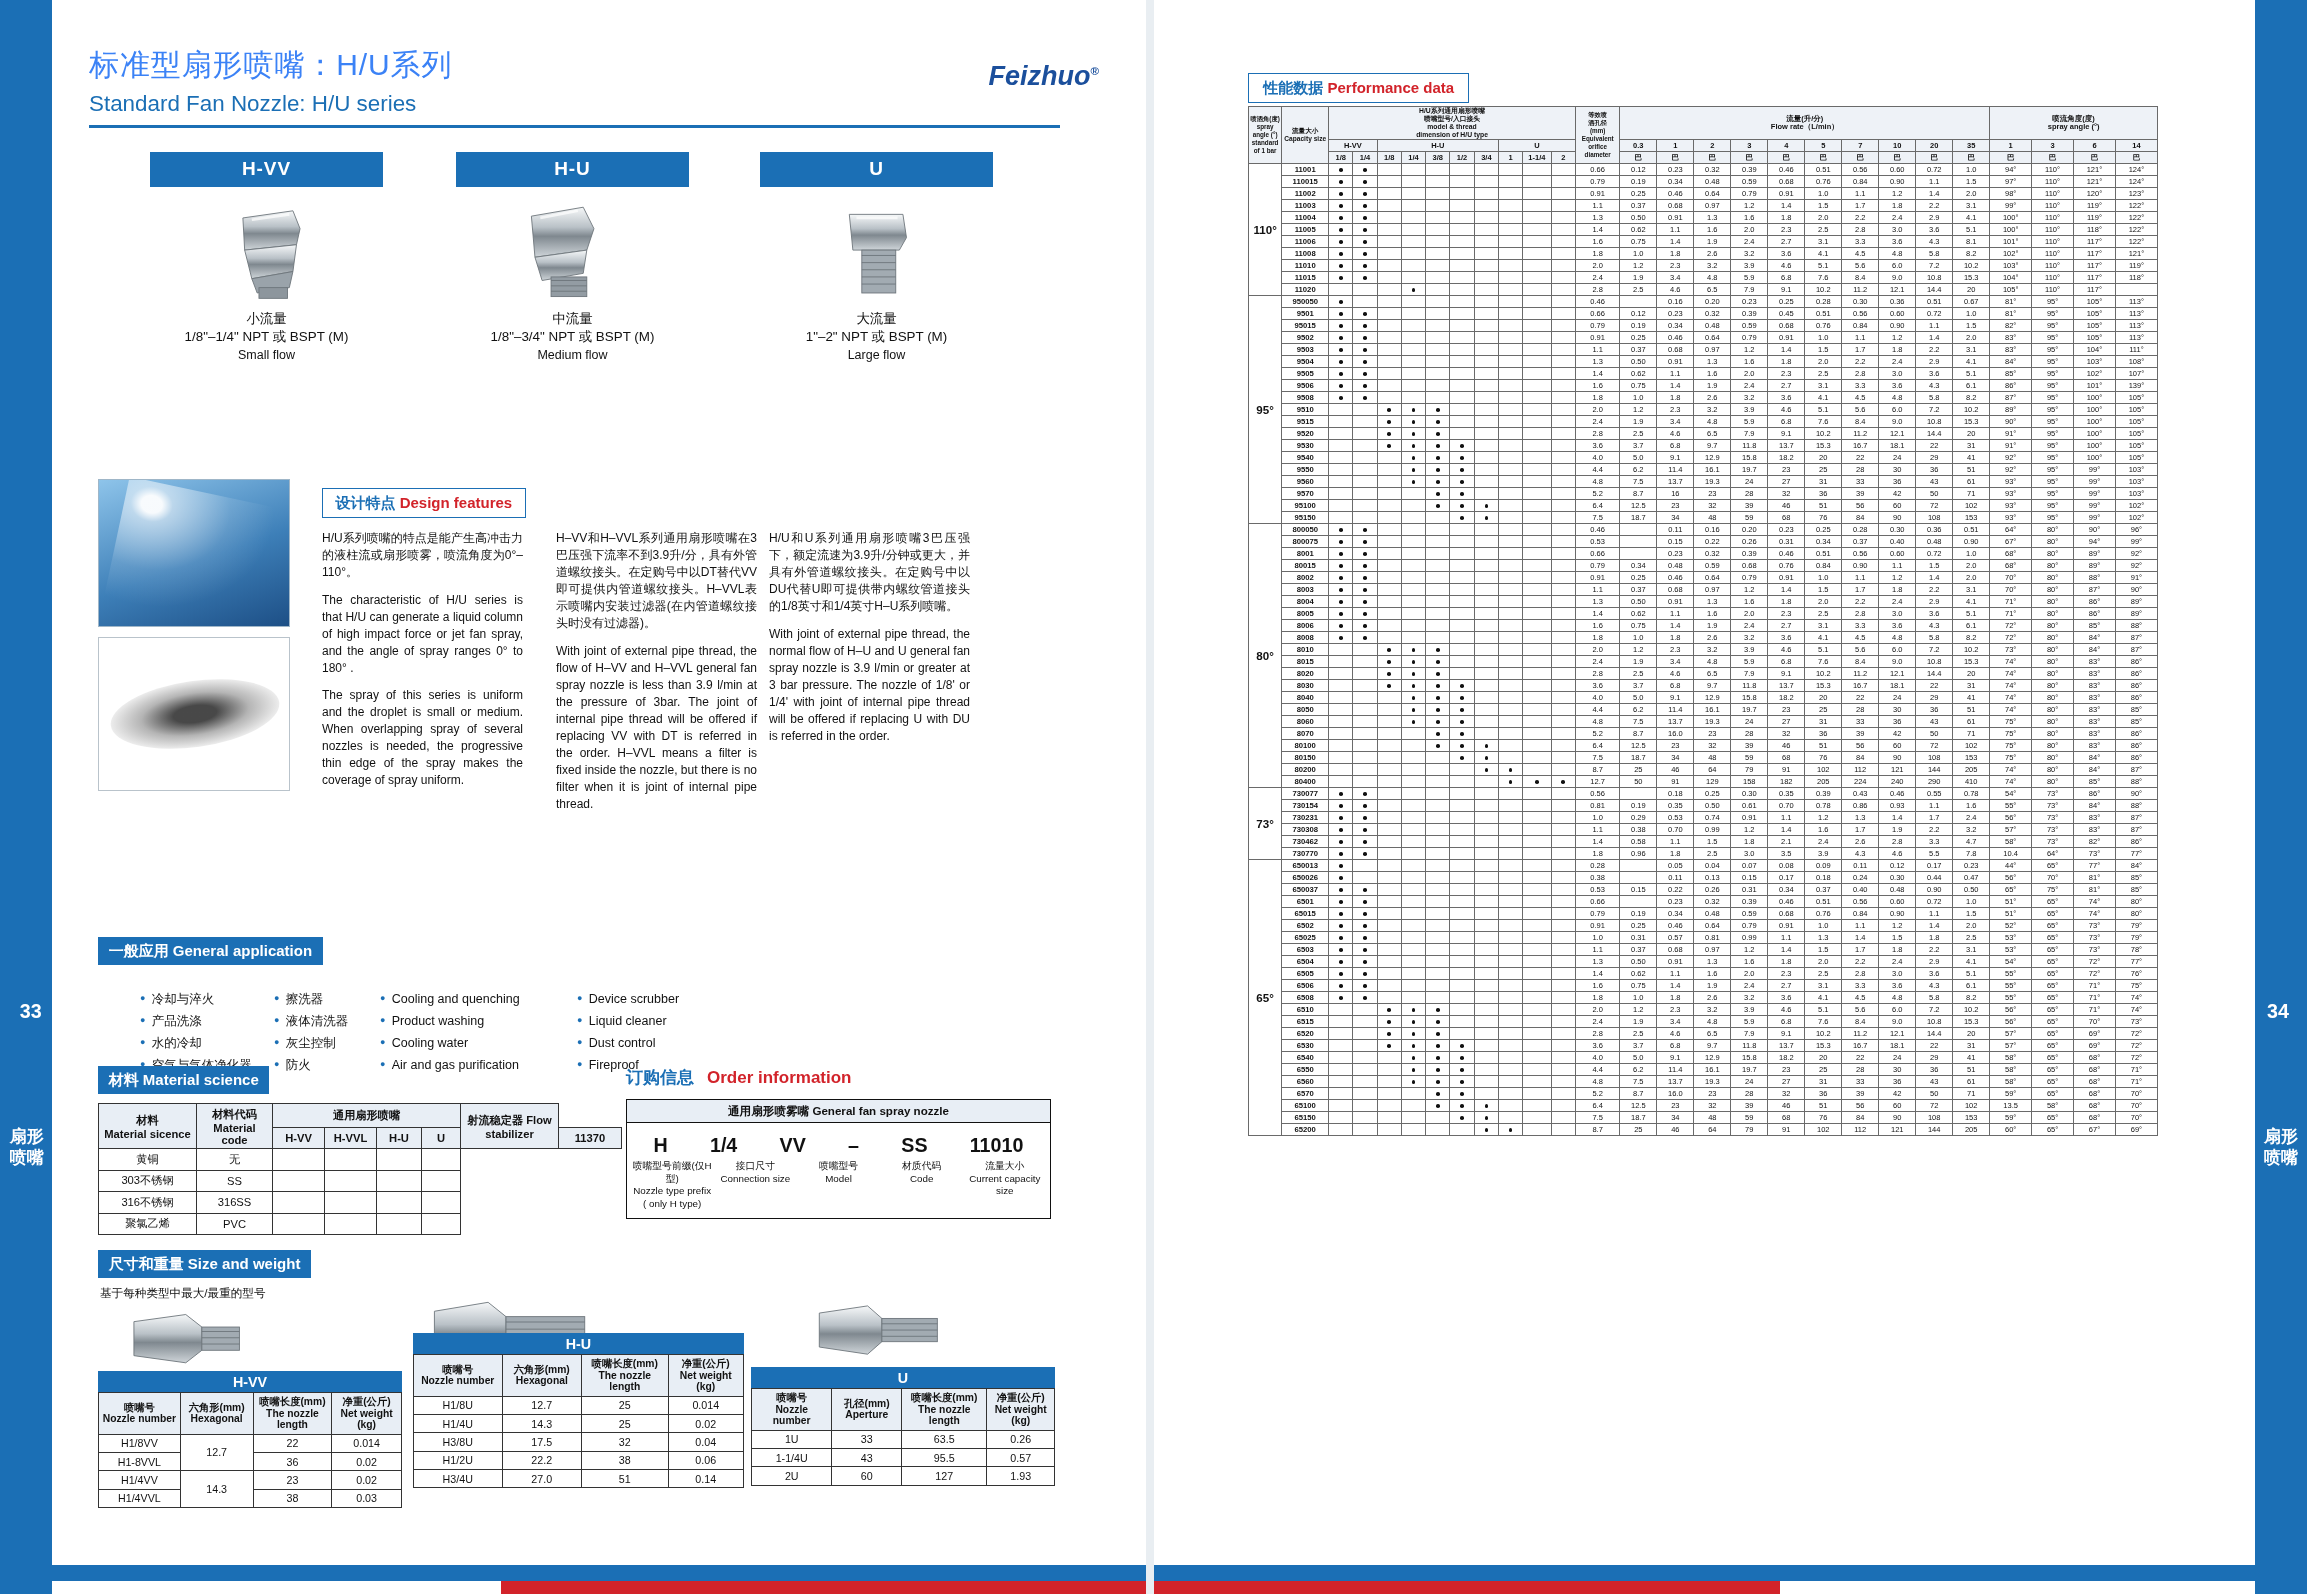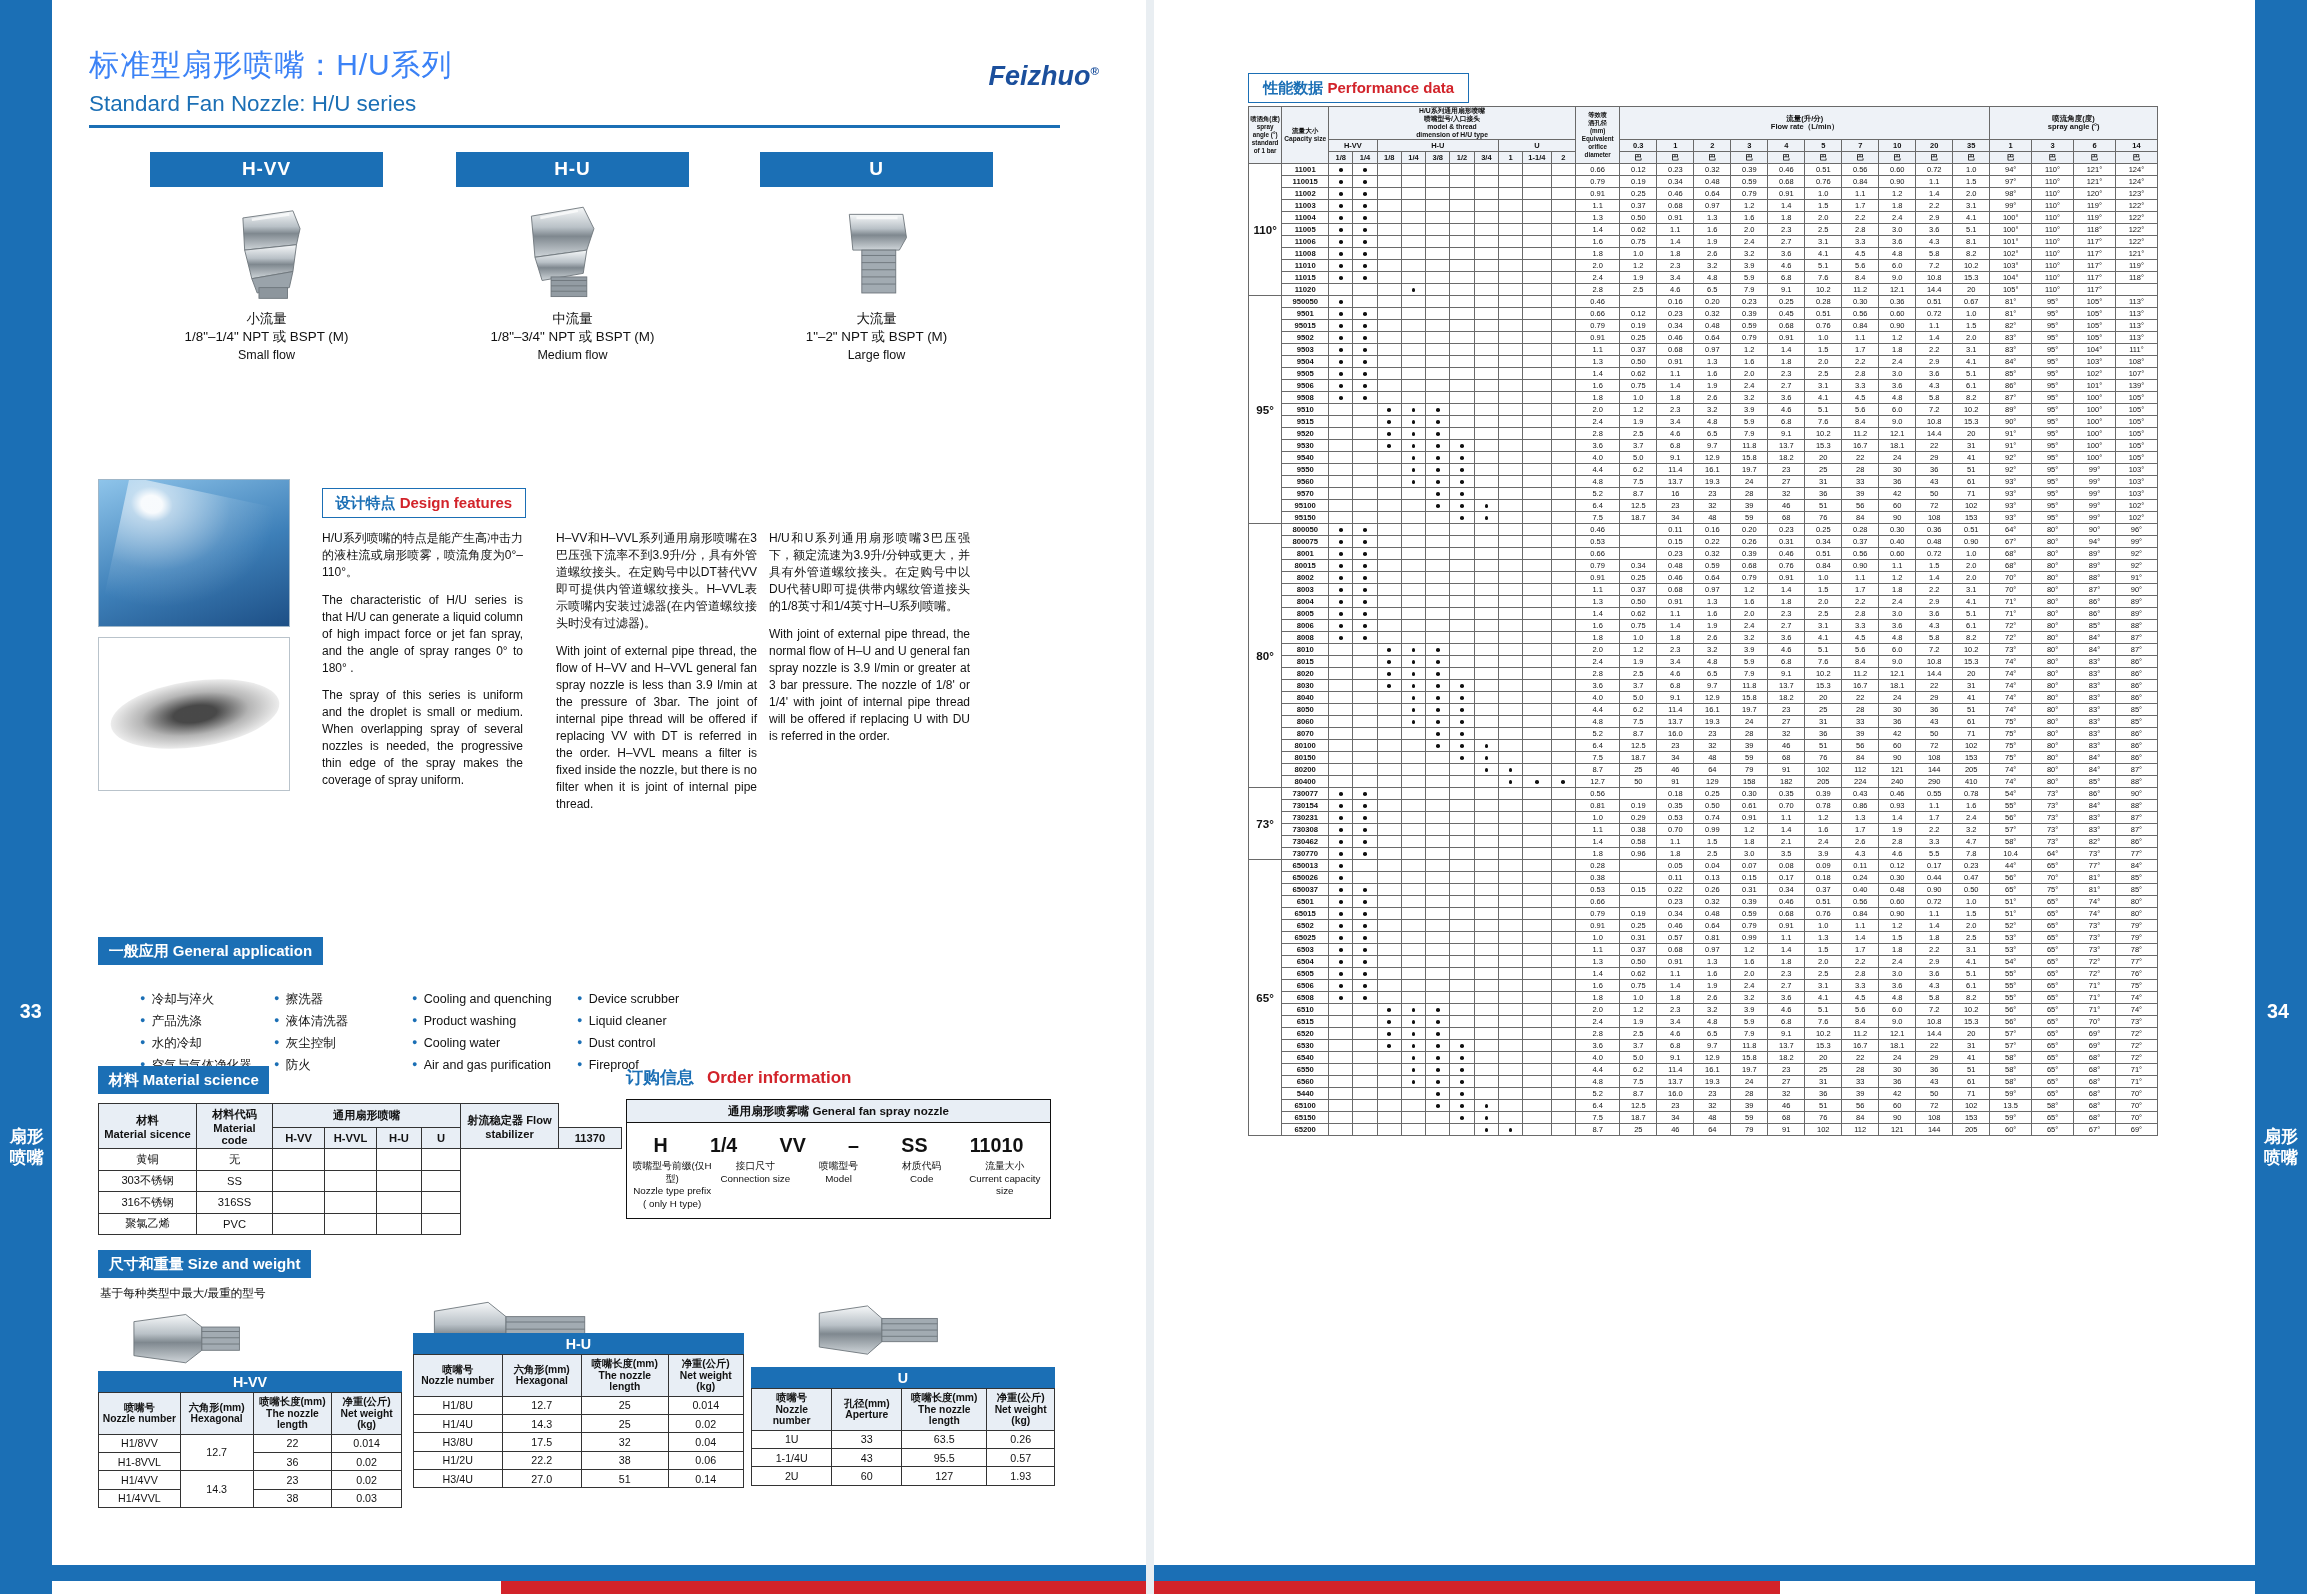--- a/index.html
+++ b/index.html
@@ -248,21 +248,21 @@
     <li>产品洗涤</li>
     <li>水的冷却</li>
     <li>空气与气体净化器</li>
   </ul>
   <ul class="app-list" style="left:234px;">
     <li>擦洗器</li>
     <li>液体清洗器</li>
     <li>灰尘控制</li>
     <li>防火</li>
   </ul>
-  <ul class="app-list" style="left:372px;">
+  <ul class="app-list" style="left:340px;">
     <li>Cooling and quenching</li>
     <li>Product washing</li>
     <li>Cooling water</li>
     <li>Air and gas purification</li>
   </ul>
   <ul class="app-list" style="left:537px;">
     <li>Device scrubber</li>
     <li>Liquid cleaner</li>
     <li>Dust control</li>
     <li>Fireproof</li>
@@ -2784,21 +2784,21 @@
             <td>33</td>
             <td>36</td>
             <td>43</td>
             <td>61</td>
             <td>58°</td>
             <td>65°</td>
             <td>68°</td>
             <td>71°</td>
           </tr>
           <tr>
-            <td class="lbl">5440</td>
+            <td class="lbl">6570</td>
             <td></td>
             <td></td>
             <td></td>
             <td></td>
             <td><span class="dot"></span></td>
             <td><span class="dot"></span></td>
             <td></td>
             <td></td>
             <td></td>
             <td></td>

